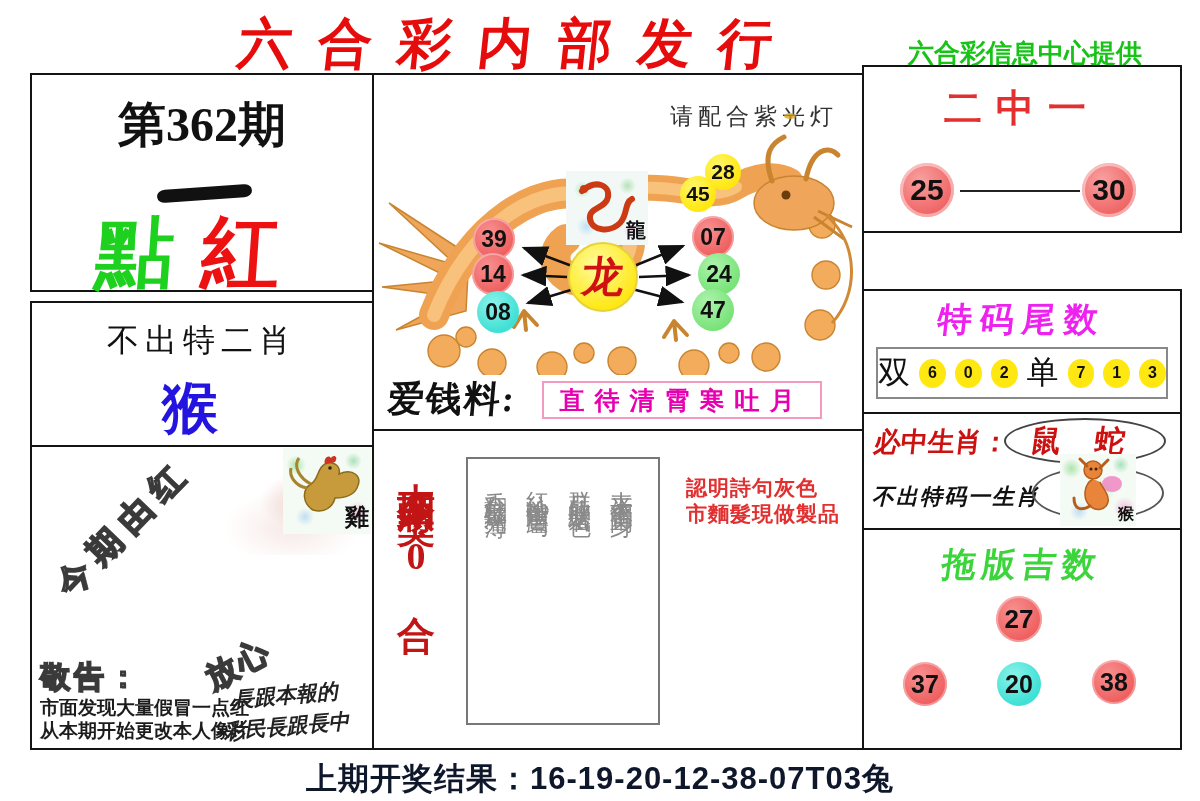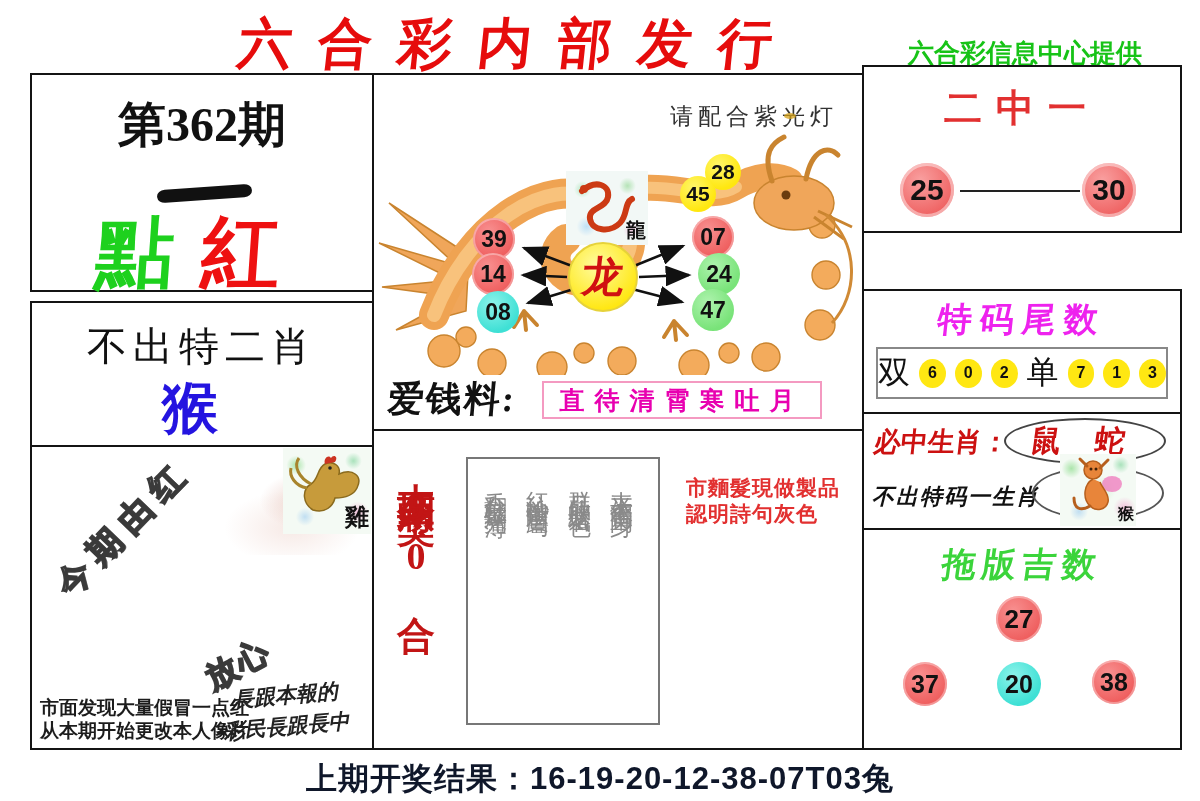--- a/index.html
+++ b/index.html
@@ -18,21 +18,21 @@
   .issue { position:absolute; width:100%; text-align:center; top:18px; color:#111;
            font-family:"Liberation Serif", serif; font-weight:bold; font-size:48px; }
   .brand-stroke { position:absolute; left:125px; top:112px; width:95px; height:13px;
                   background:#111; border-radius:8px/6px; transform:rotate(-4deg); }
   .brand { position:absolute; top:126px; width:100%; text-align:center;
            font-family:"Liberation Serif", serif; font-weight:bold; font-size:78px;
            transform:skewX(-4deg); letter-spacing:28px; }
   .brand .g { color:#1ed11e; } .brand .r { color:#ee1111; }
 
   .notwo-title { position:absolute; top:16px; width:100%; text-align:center; color:#111;
-                 font-family:"Liberation Serif", serif; font-size:40px; letter-spacing:6px; }
+                 font-family:"Liberation Serif", serif; font-size:32px; letter-spacing:6px; }
   .notwo-vals { position:absolute; top:68px; width:100%; text-align:center; color:#2414e0;
                 font-family:"Liberation Serif", serif; font-weight:bold; font-size:56px; letter-spacing:60px;padding-left:36px; }
 
   .outline-txt { color:#fff; -webkit-text-stroke:1.6px #3a3a3a;
                  text-shadow:1px 1px 0 #777; font-weight:bold; }
   .watermark { position:absolute; left:14px; top:128px; font-size:34px; letter-spacing:10px;
                transform:rotate(-46deg); transform-origin:left top; white-space:nowrap; }
   .faint-photo { position:absolute; left:150px; top:18px; width:200px; height:90px;
     background:
       radial-gradient(ellipse 60px 40px at 60% 40%, rgba(224,180,168,.55), rgba(224,180,168,0) 70%),
@@ -163,20 +163,21 @@
       <div class="stamp-bg"></div>
       <svg width="88" height="86" viewBox="0 0 88 86" style="position:absolute;inset:0;">
         <path d="M30,62 C20,56 18,42 28,36 C36,31 34,20 42,16 C50,12 58,18 56,26 C70,20 80,28 74,40 C70,48 60,50 52,50 C50,58 42,66 30,62 Z" fill="#c79b3b" stroke="#8a6a1d" stroke-width="1.5"></path>
         <path d="M42,16 C40,10 46,6 48,10 C50,6 56,8 52,14 Z" fill="#cc3322"></path>
         <path d="M28,36 C16,30 10,18 16,10 M24,40 C12,38 6,28 8,20" stroke="#a8842c" stroke-width="3" fill="none"></path>
         <circle cx="47" cy="20" r="1.8" fill="#222"></circle>
       </svg>
       <div class="stamp-char" style="font-size:24px;">雞</div>
     </div>
 
+    <div class="notice-title outline-txt">敬告：</div>
     <div class="notice-l1">市面发现大量假冒一点红</div>
     <div class="notice-l2">从本期开始更改本人像片</div>
     <div class="trust-stamp outline-txt">放心</div>
     <div class="follow">
       <div>長跟本報的</div>
       <div>彩民長跟長中</div>
     </div>
   </div>
 
   <div class="box" style="left:372px;top:73px;width:492px;height:358px;">
@@ -263,22 +264,22 @@
     <div class="prize-v">本期頭獎90合</div>
     <div class="poem-box">
       <div class="poem">
         <div>太平依舊獨閑身，</div>
         <div>群品欣欣增氣色。</div>
         <div>紅沁榆階寶靨勻，</div>
         <div>香翻桂影燭光薄。</div>
       </div>
     </div>
     <div class="gray-note">
+      <div>認明詩句灰色</div>
       <div>市麵髮現做製品</div>
-      <div>認明詩句灰色</div>
     </div>
   </div>
 
   <div class="box" style="left:862px;top:65px;width:320px;height:168px;">
     <div class="r-title two-title">二中一</div>
     <div class="two-line"></div>
     <div class="big-ball" style="left:36px;top:96px;">25</div>
     <div class="big-ball" style="left:218px;top:96px;">30</div>
   </div>
 

